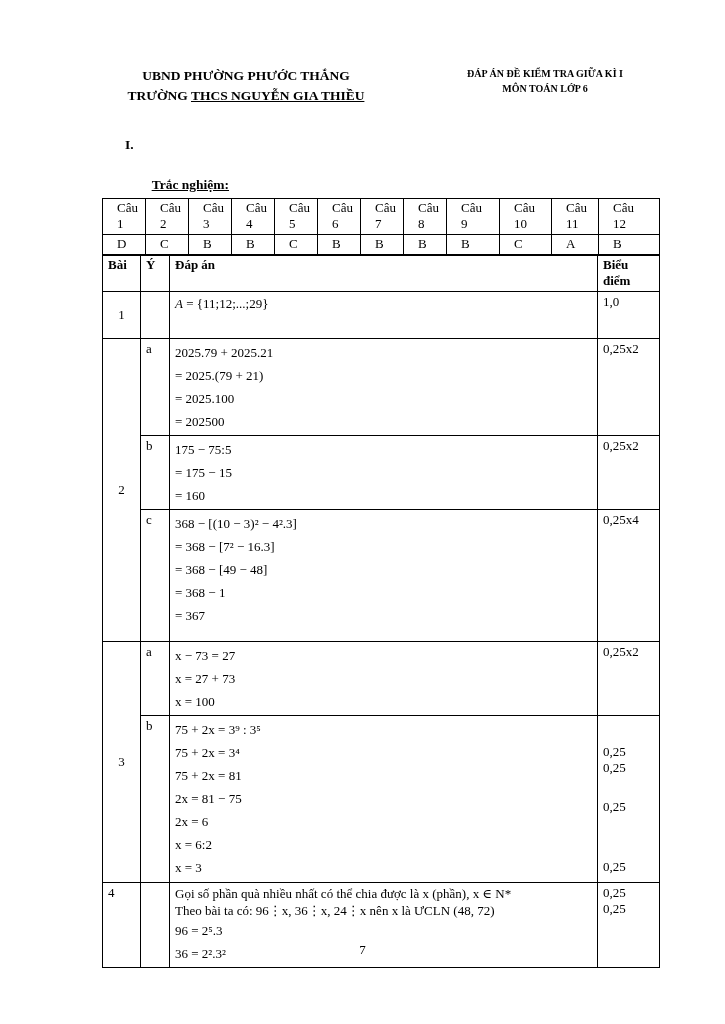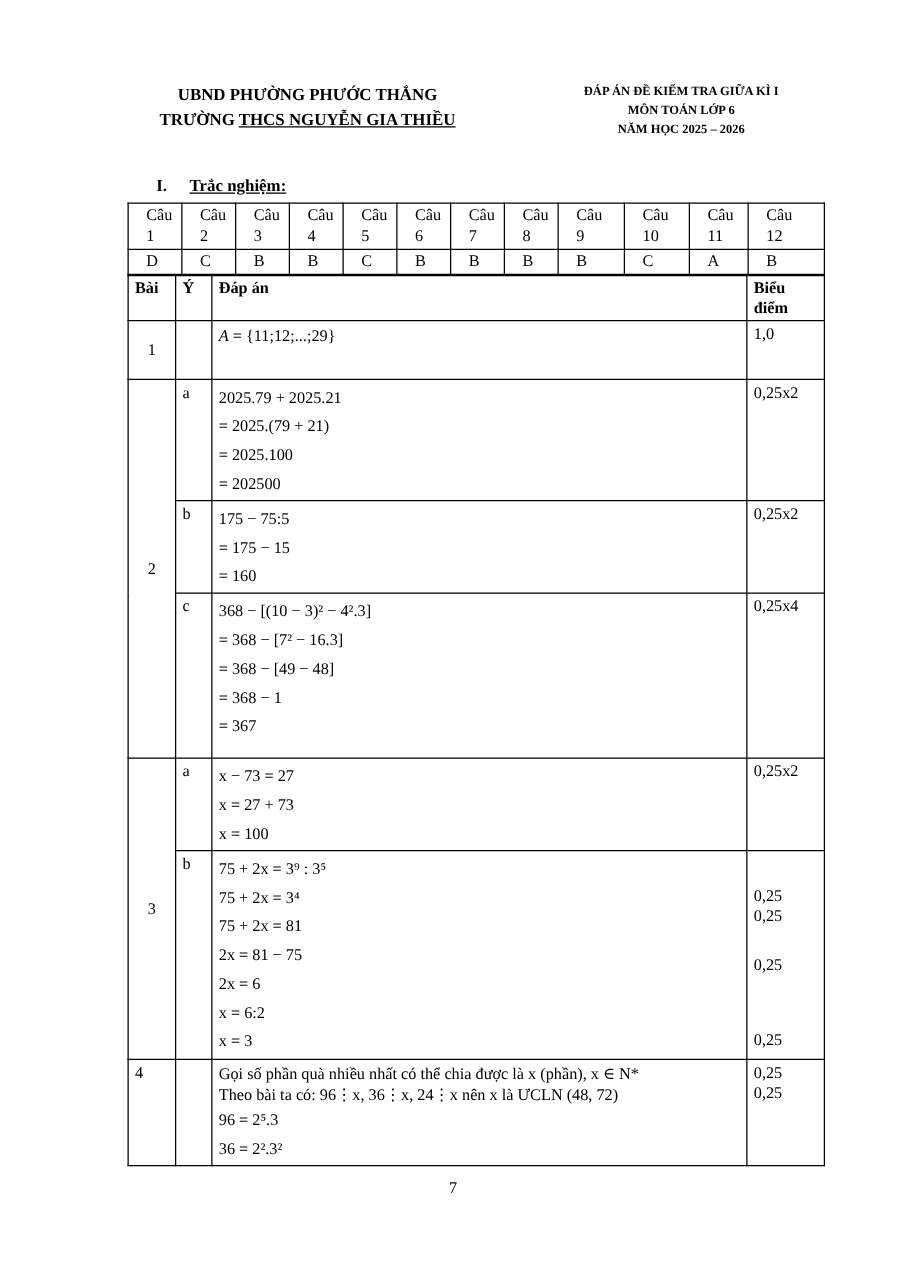--- a/index.html
+++ b/index.html
@@ -11,21 +11,21 @@
   }
   
   .doc-header { display:flex; justify-content:space-between; padding:66px 62px 0 110px; }
   .hdr-left  { width:272px; text-align:center; font-weight:bold; font-size:13.5px; line-height:1.5; }
   .hdr-right { width:236px; text-align:center; font-weight:bold; font-size:10px; line-height:1.5; }
   .u { text-decoration:underline; }
   
   .sec-heading { display:flex; gap:18px; margin-left:125px; font-weight:bold; font-size:13.5px; }
   .sec1 { margin-top:30px; margin-bottom:5px; }
   .sec2 { margin-top:4px; margin-bottom:3px; }
-  .sec-title { text-decoration:underline; }
+  .sec-title { text-decoration:underline;margin-top:40px; }
   
   table { border-collapse:collapse; table-layout:fixed; margin-left:102px; width:557px; }
   td { border:1px solid #000; vertical-align:top; }
   
   .mc-table td { padding:1px 14px; white-space:pre-line; line-height:1.3; }
   .mc-head td { height:36px; }
   .mc-ans  td { height:18px; }
   
   .essay-table td { padding:2px 5px; }
   .c-bai{width:38px;} .c-y{width:29px;} .c-dap{width:428px;} .c-diem{width:62px;}
@@ -59,21 +59,20 @@
 <div class="page">
 
   <div class="doc-header">
     <div class="hdr-left">
       <div>UBND PHƯỜNG PHƯỚC THẮNG</div>
       <div><span>TRƯỜNG </span><span class="u">THCS NGUYỄN GIA THIỀU</span></div>
     </div>
     <div class="hdr-right">
       <div>ĐÁP ÁN ĐỀ KIỂM TRA GIỮA KÌ I</div>
       <div>MÔN TOÁN LỚP 6</div>
-      <div>NĂM HỌC 2025 – 2026</div>
     </div>
   </div>
 
   <div class="sec-heading sec1">
     <span>I.</span>
     <span class="sec-title">Trắc nghiệm:</span>
   </div>
 
   <table class="mc-table">
     <colgroup>

